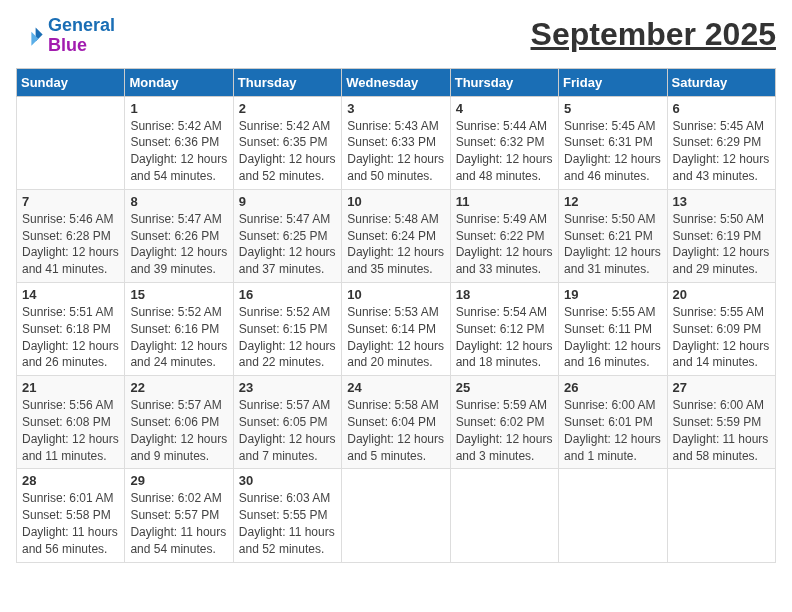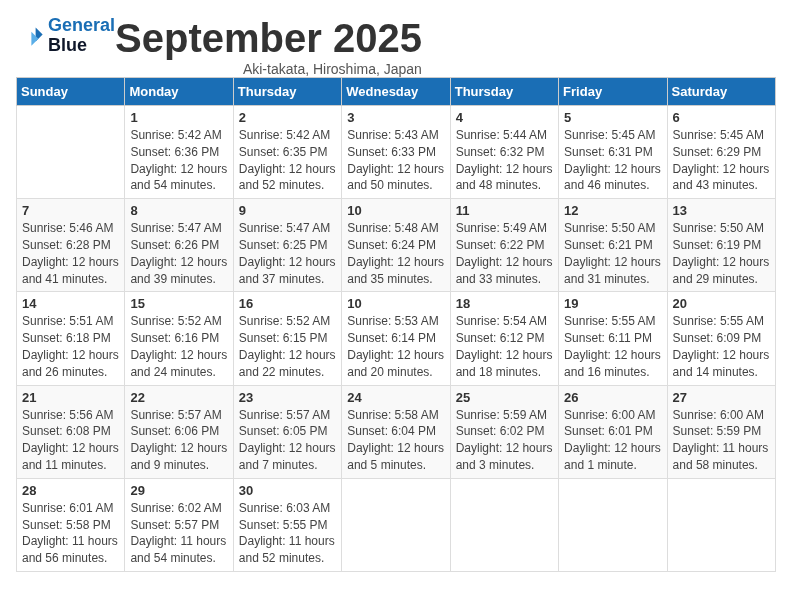--- a/index.html
+++ b/index.html
@@ -5,21 +5,23 @@
     * { box-sizing: border-box; margin: 0; padding: 0; }
     body {
       font-family: Arial, sans-serif;
       background: #fff;
       width: 792px;
       min-height: 612px;
       padding: 16px;
     }
     .header {
       display: flex;
+      justify-content: space-between;
       align-items: flex-start;
+      margin-bottom: 12px;
     }
     .logo {
       display: flex;
       align-items: center;
       gap: 4px;
     }
     .logo-text {
       font-size: 18px;
       font-weight: bold;
       color: #333;
@@ -29,23 +31,24 @@
       color: #1a6eb5;
     }
     .logo-icon {
       width: 28px;
       height: 28px;
     }
     .title-area {
       text-align: right;
     }
     .month-title {
-      font-size: 40px;
+      font-size: 32px;
       font-weight: bold;
       color: #333;
+      text-decoration: underline;
     }
     .location {
       font-size: 14px;
       color: #555;
     }
     table {
       width: 100%;
       border-collapse: collapse;
       font-size: 11px;
       border-radius: 15px;
@@ -88,26 +91,25 @@
 <body>
 
 <div class="header">
   <div class="logo">
     <svg class="logo-icon" viewBox="0 0 40 40">
       <polygon points="28,8 38,18 28,28" fill="#1a6eb5"></polygon>
       <polygon points="22,14 32,24 22,34" fill="#5aaee8"></polygon>
     </svg>
     <div class="logo-text">
       <div><span>General</span></div>
-      <div><span style="color:#0f172a">Blue</span></div>
+      <div><span style="color:#a21caf">Blue</span></div>
     </div>
   </div>
   <div class="title-area">
     <div class="month-title">September 2025</div>
-    <div class="location">Aki-takata, Hiroshima, Japan</div>
   </div>
 </div>
 
 <table>
   <thead>
     <tr>
     <th>Sunday</th>
         <th>Monday</th>
         <th>Thursday</th>
         <th>Wednesday</th>

